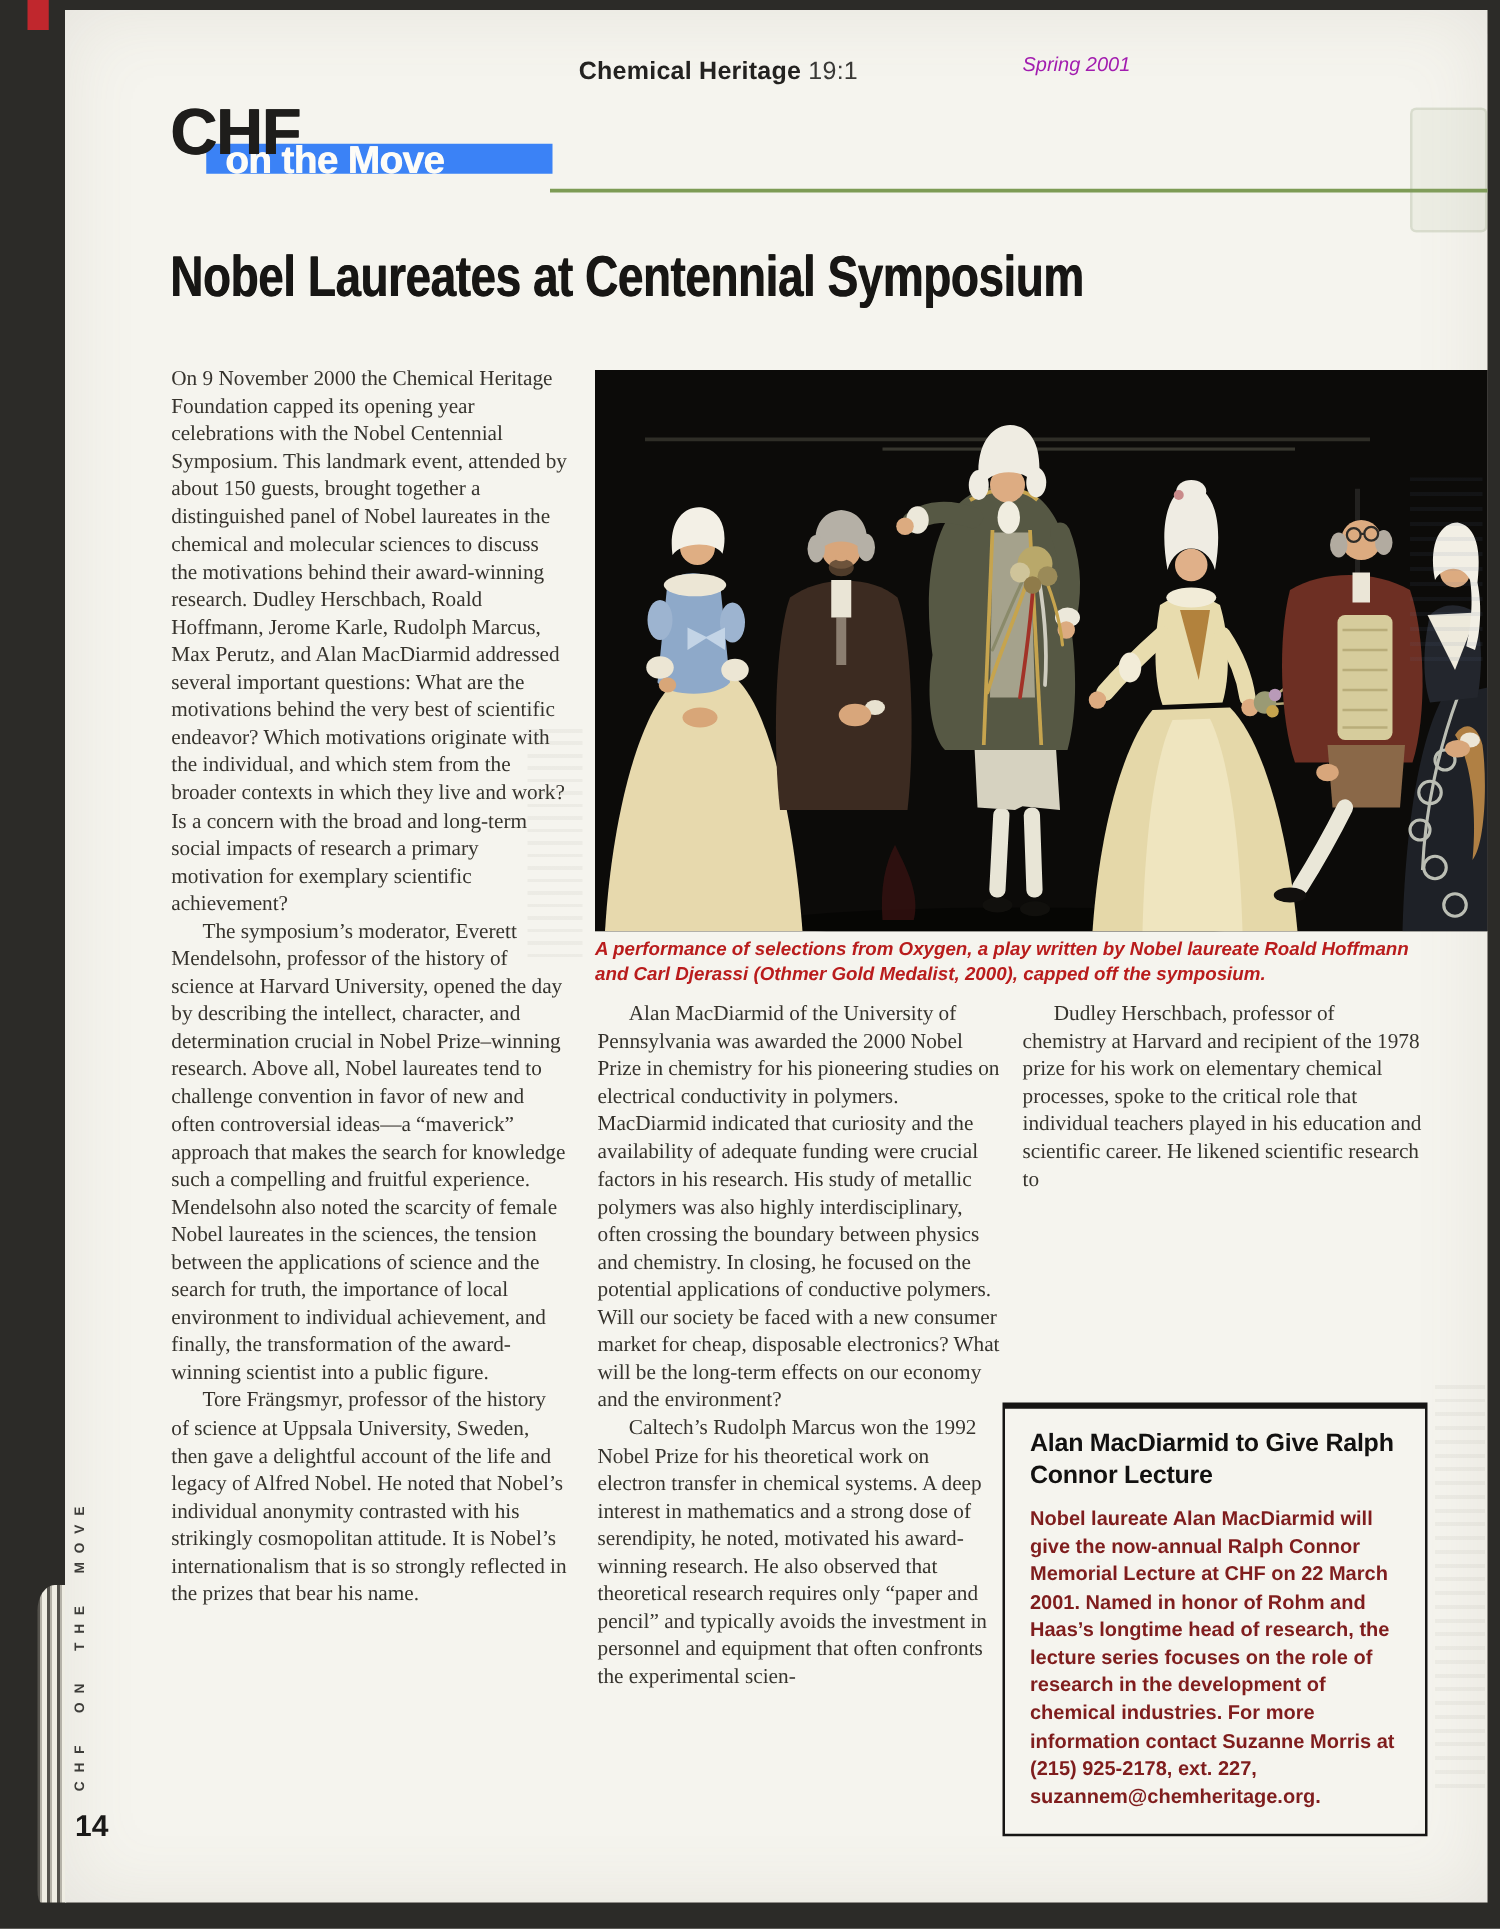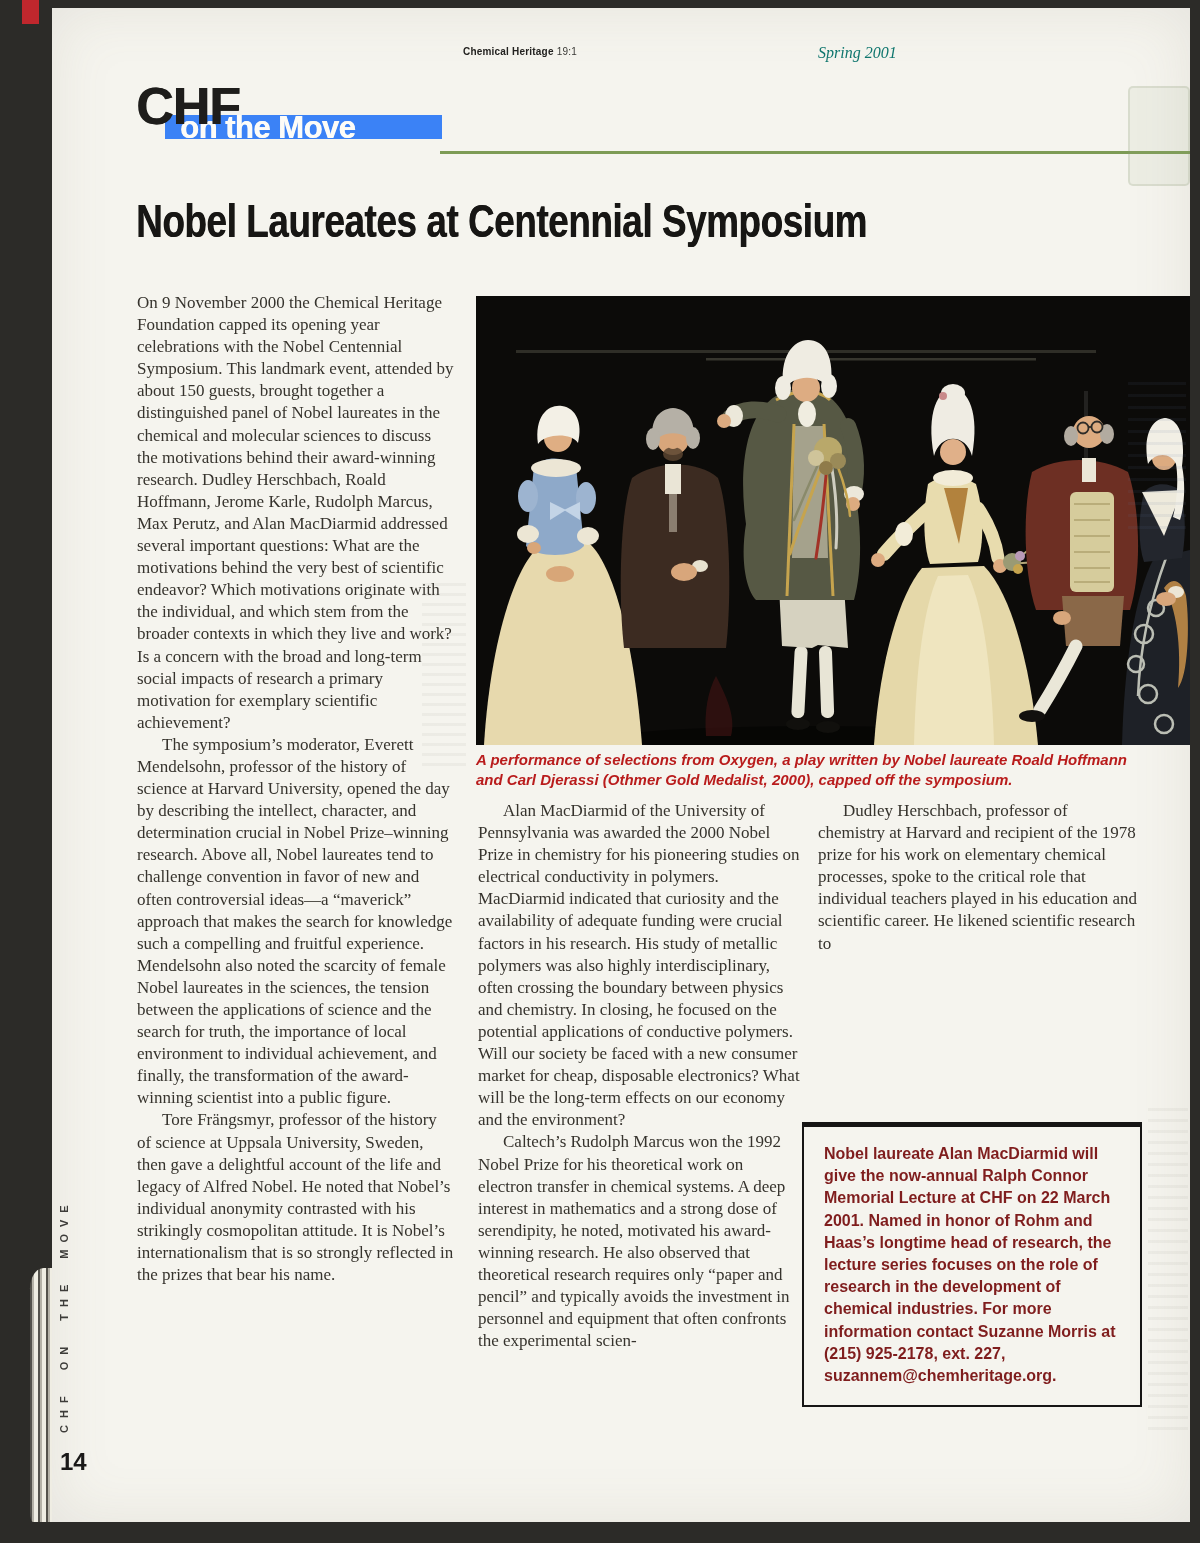--- a/index.html
+++ b/index.html
@@ -15,24 +15,24 @@
   }
   .red-mark{position:absolute;left:22px;top:0;width:17px;height:24px;background:#c0272d;}
   .top-tab{position:absolute;left:398px;top:8px;width:21px;height:16px;background:#1d1c1a;}
   .top-tab2{position:absolute;left:1181px;top:8px;width:9px;height:19px;background:#1d1c1a;}
   .page-curl{
     position:absolute;left:30px;top:1268px;width:23px;height:254px;
     background:repeating-linear-gradient(90deg,#54524c 0 2px,#b5b2a8 2px 4px,#efede3 4px 8px);
     border-radius:60% 0 0 12% / 8% 0 0 4%;
   }
   
-  .j-left{position:absolute;left:411px;top:38px;font-size:10px;color:#232220;letter-spacing:.2px;}
+  .j-left{position:absolute;left:411px;top:38px;font-size:20px;color:#232220;letter-spacing:.2px;}
   .j-left b{font-weight:bold;}
   .j-issue{font-weight:normal;color:#3a3936;}
-  .j-right{position:absolute;left:766px;top:36px;font-family:Liberation Serif, serif;font-style:italic;font-size:16px;color:#0f766e;}
+  .j-right{position:absolute;left:766px;top:36px;font-family:Liberation Sans, sans-serif;font-style:italic;font-size:16px;color:#a21caf;}
   
   .chf{
     position:absolute;left:84px;top:72px;z-index:3;
     font-size:52px;line-height:1;font-weight:bold;letter-spacing:-1px;color:#1e1d1b;
     text-shadow:.7px 0 #1e1d1b;
   }
   .green-bar{
     position:absolute;left:113px;top:107px;width:277px;height:24px;z-index:2;
     background:#3b82f6;display:flex;align-items:center;
   }
@@ -253,20 +253,21 @@
     <div class="col col2">
       <p class="indent">Alan MacDiarmid of the University of Pennsylvania was awarded the 2000 Nobel Prize in chemistry for his pioneering studies on electrical conductivity in polymers. MacDiarmid indicated that curiosity and the availability of adequate funding were crucial factors in his research. His study of metallic polymers was also highly interdisciplinary, often crossing the boundary between physics and chemistry. In closing, he focused on the potential applications of conductive polymers. Will our society be faced with a new consumer market for cheap, disposable electronics? What will be the long-term effects on our economy and the environment?</p>
       <p class="indent">Caltech’s Rudolph Marcus won the 1992 Nobel Prize for his theoretical work on electron transfer in chemical systems. A deep interest in mathematics and a strong dose of serendipity, he noted, motivated his award-winning research. He also observed that theoretical research requires only “paper and pencil” and typically avoids the investment in personnel and equipment that often confronts the experimental scien-</p>
     </div>
 
     <div class="col col3">
       <p class="indent">Dudley Herschbach, professor of chemistry at Harvard and recipient of the 1978 prize for his work on elementary chemical processes, spoke to the critical role that individual teachers played in his education and scientific career. He likened scientific research to</p>
     </div>
 
     <div class="sidebar">
+      <h3>Alan MacDiarmid to Give Ralph Connor Lecture</h3>
       <div class="sb-body">Nobel laureate Alan MacDiarmid will give the now-annual Ralph Connor Memorial Lecture at CHF on 22 March 2001. Named in honor of Rohm and Haas’s longtime head of research, the lecture series focuses on the role of research in the development of chemical industries. For more information contact Suzanne Morris at (215) 925-2178, ext. 227, suzannem@chemheritage.org.</div>
     </div>
 
     <div class="vlabel">CHF ON THE MOVE</div>
     <div class="pagenum">14</div>
 
     <div class="ghost g1"></div>
     <div class="ghost g2"></div>
     <div class="ghost g3"></div>
     <div class="ghost g4"></div>

